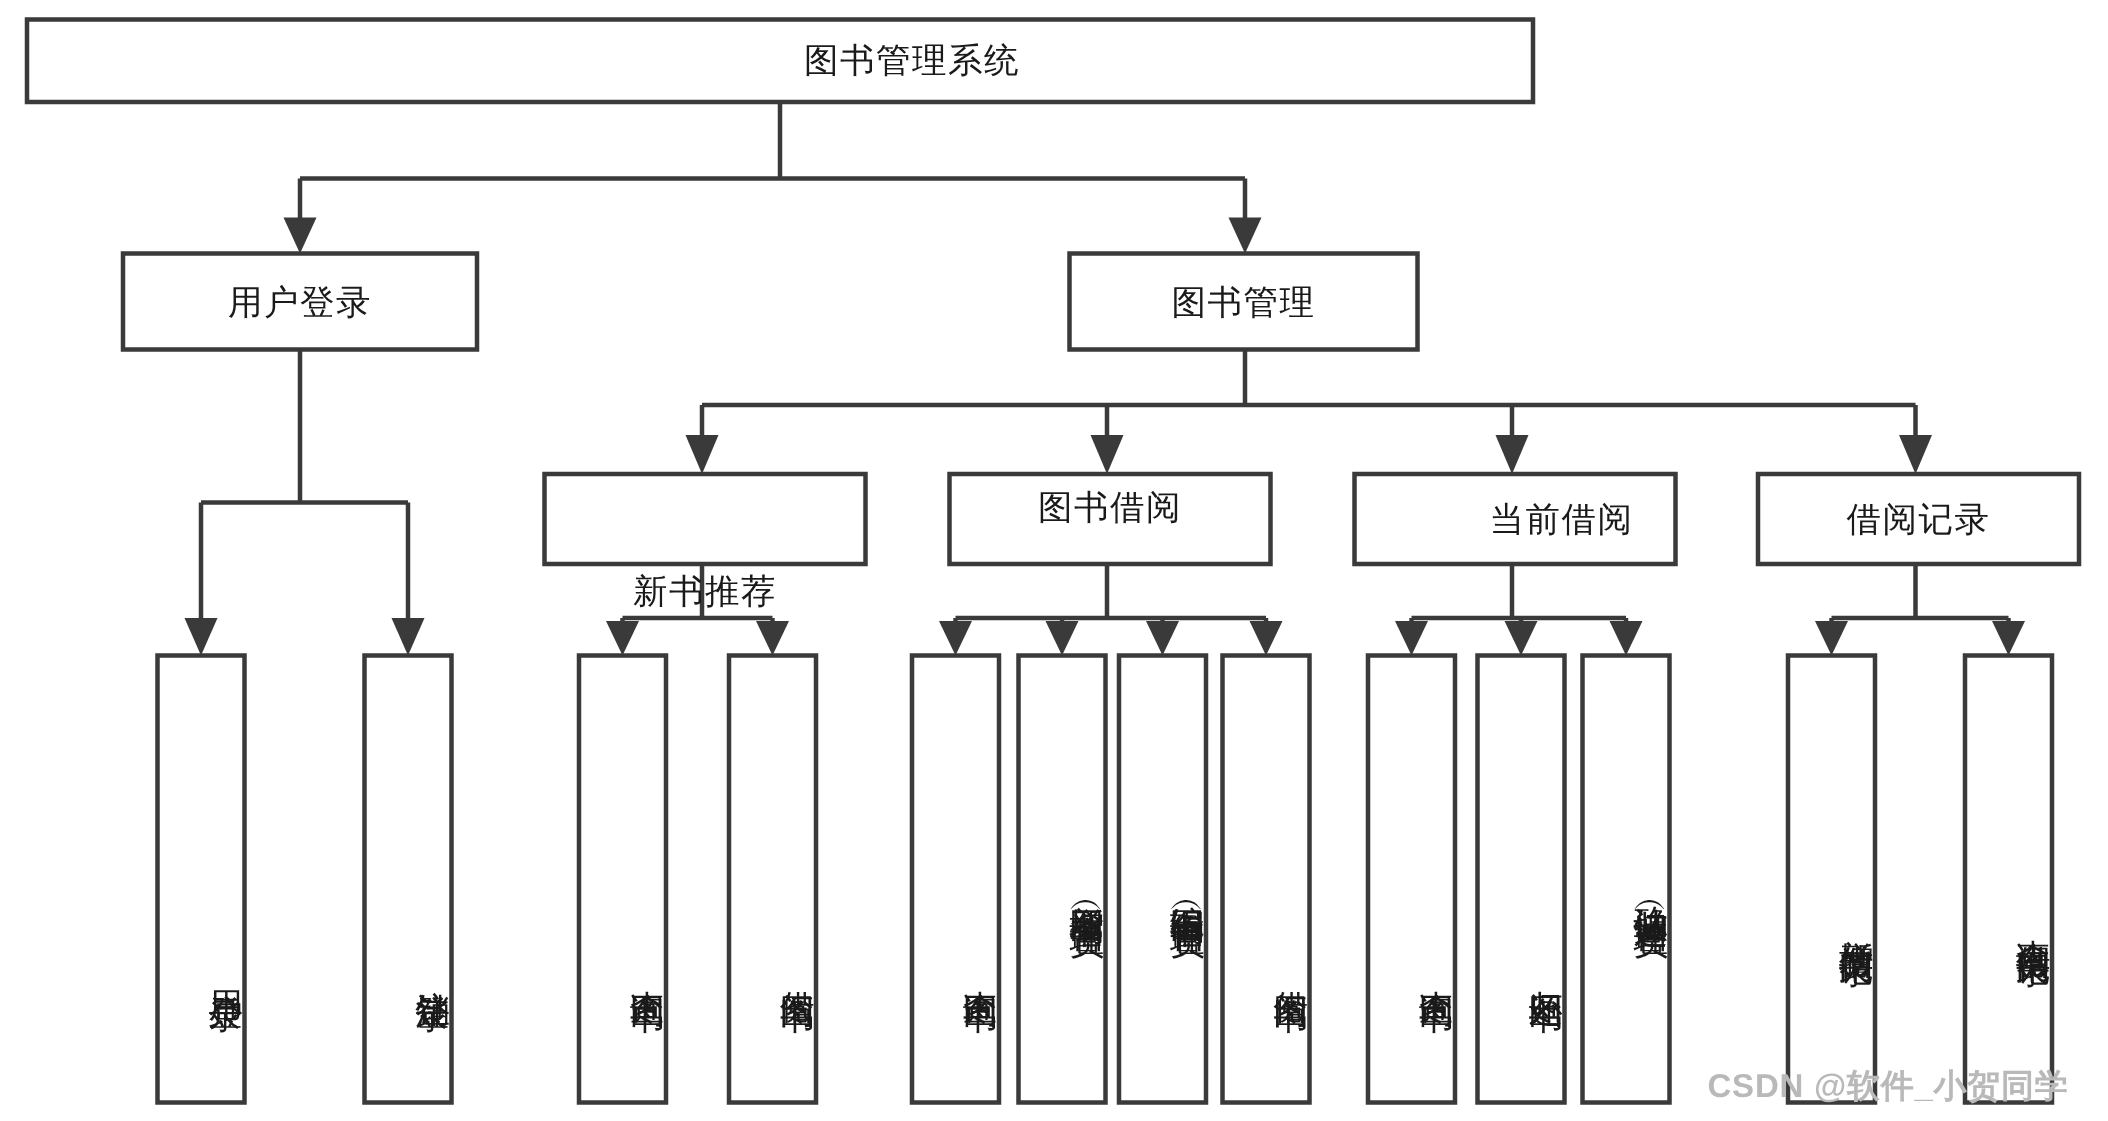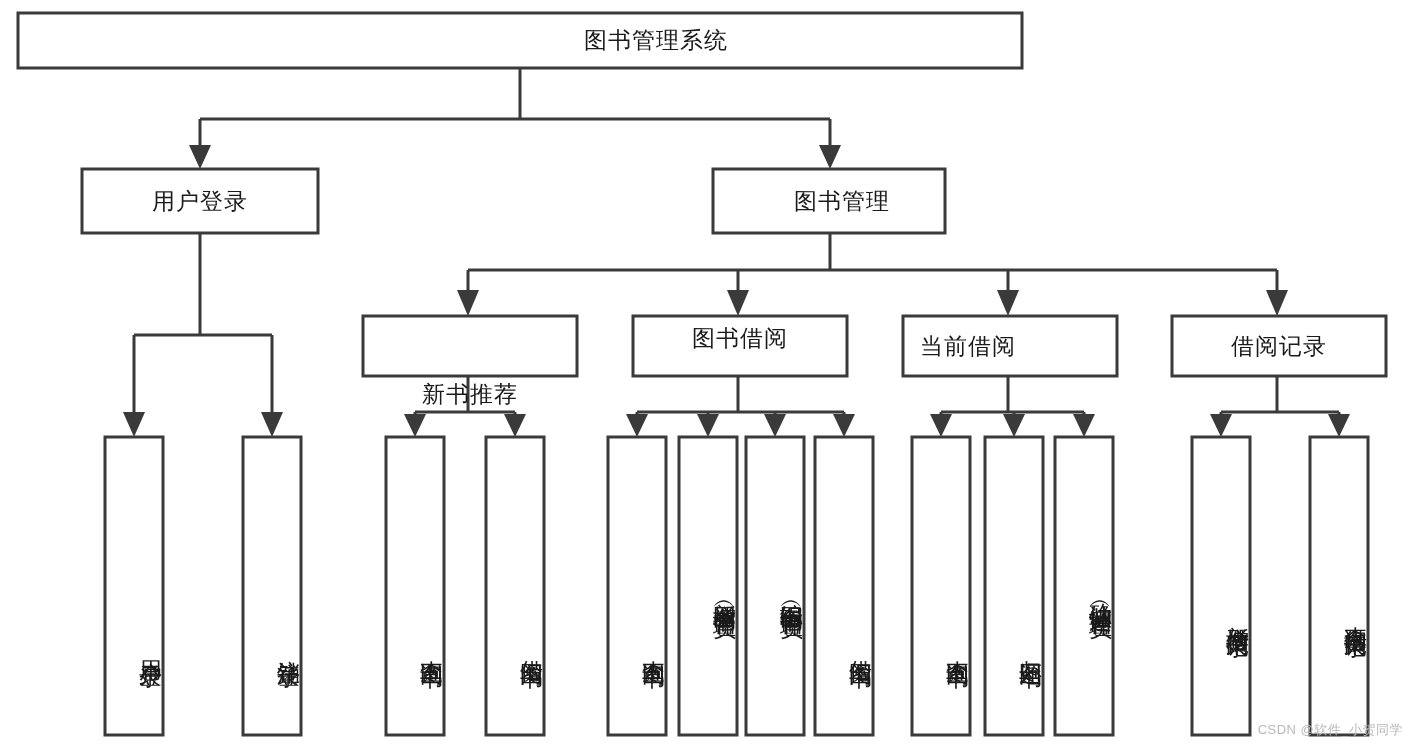--- a/index.html
+++ b/index.html
@@ -61,26 +61,27 @@
     align-items: center;
     justify-content: center;
     font-size: 23px;
     color: #1a1a1a;
     letter-spacing: 1px;
     white-space: nowrap;
     pointer-events: none;
   }
   .watermark {
     position: absolute;
-    right: 2px;
+    right: 26px;
     bottom: 8px;
-    font-size: 13px;
+    font-size: 22px;
     color: #b9b9b9;
     letter-spacing: 0.5px;
     white-space: nowrap;
+    font-weight: bold;
   }
 </style>
 </head>
 <body>
 
 <div id="diagram-root">
 
   <svg class="diagram" viewBox="0 0 1405 747">
     <defs>
       <marker id="arrow" viewBox="0 0 12 12" refX="6" refY="10.5" markerWidth="12" markerHeight="12" orient="auto-start-reverse">
@@ -178,28 +179,28 @@
     <g>
       <path class="connector" d="M 1277 376 L 1277 412"></path>
       <path class="connector" d="M 1221 412 L 1339 412"></path>
       <path class="connector" d="M 1221 412 L 1221 418"></path>
       <path class="connector" d="M 1339 412 L 1339 418"></path>
       <polygon class="arrow-head" points="1210,414 1232,414 1221,437"></polygon>
       <polygon class="arrow-head" points="1328,414 1350,414 1339,437"></polygon>
     </g>
   </svg>
 
-  <div class="hlabel-wrap" style="left:18px; top:13px; width:1180px; height:55px;padding-left:48px;">图书管理系统</div>
+  <div class="hlabel-wrap" style="left:18px; top:13px; width:1180px; height:55px;">图书管理系统</div>
 
   <div class="hlabel-wrap" style="left:82px; top:169px; width:236px; height:64px;">用户登录</div>
-  <div class="hlabel-wrap" style="left:713px; top:169px; width:232px; height:64px;padding-left:13px;">图书管理</div>
+  <div class="hlabel-wrap" style="left:713px; top:169px; width:232px; height:64px;">图书管理</div>
 
   <div class="hlabel-wrap" style="left:363px; top:316px; width:214px; height:60px;margin-top:48px;">新书推荐</div>
   <div class="hlabel-wrap" style="left:633px; top:316px; width:214px; height:44px;">图书借阅</div>
-  <div class="hlabel-wrap" style="left:861px; top:316px; width:214px; height:60px;">当前借阅</div>
+  <div class="hlabel-wrap" style="left:934px; top:316px; width:214px; height:60px;">当前借阅</div>
   <div class="hlabel-wrap" style="left:1172px; top:316px; width:214px; height:60px;">借阅记录</div>
 
   <div class="vlabel-wrap" style="left:105px; top:437px; width:58px; height:298px; padding-top:60px;">用户登录</div>
   <div class="vlabel-wrap" style="left:243px; top:437px; width:58px; height:298px; padding-top:60px;">注销登录</div>
 
   <div class="vlabel-wrap" style="left:386px; top:437px; width:58px; height:298px; padding-top:60px;">查询图书</div>
   <div class="vlabel-wrap" style="left:486px; top:437px; width:58px; height:298px; padding-top:60px;">借阅图书</div>
 
   <div class="vlabel-wrap" style="left:608px; top:437px; width:58px; height:298px; padding-top:60px;">查询图书</div>
   <div class="vlabel-wrap" style="left:679px; top:437px; width:58px; height:298px; padding-top:8px;">新增图书（管理员）</div>

